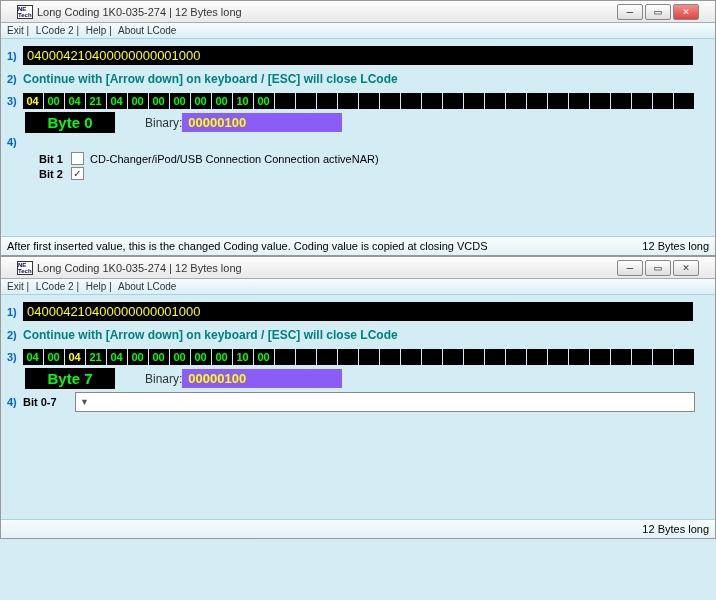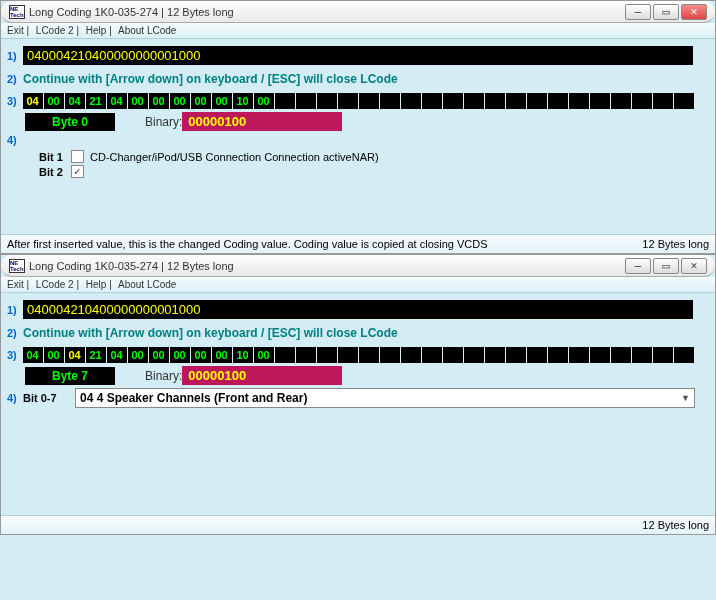--- a/index.html
+++ b/index.html
@@ -1,39 +1,39 @@
 <!DOCTYPE html>
 <html><head>
 <meta charset="utf-8">
 <style>
 * { margin: 0; padding: 0; box-sizing: border-box; font-family: Arial, sans-serif; }
 body { background: #d4edf4; font-size: 11px; width: 716px; }
 .window { border: 1px solid #999; background: #d4edf4; }
-.titlebar { background: linear-gradient(#fdfdfd,#e8e8e8); height: 22px; display: flex; align-items: center; padding: 0 8px; border-bottom: 1px solid #aaa; border-radius: 11px; }
+.titlebar { background: linear-gradient(#fdfdfd,#e8e8e8); height: 22px; display: flex; align-items: center; padding: 0 16px; border-bottom: 1px solid #aaa; }
 .title-icon { width: 16px; height: 14px; background: #fff; border: 1px solid #333; font-size: 6px; font-weight: bold; color: #006; display: inline-flex; align-items: center; justify-content: center; margin-right: 4px; line-height: 6px; }
 .titlebar-text { flex: 1; font-size: 11px; color: #333; }
 .win-controls { display: flex; gap: 2px; }
 .win-btn { width: 26px; height: 16px; border: 1px solid #888; background: linear-gradient(#fff,#ddd); border-radius: 2px; font-size: 9px; display: flex; align-items: center; justify-content: center; cursor: pointer; }
 .win-btn.close { background: linear-gradient(#f58e87,#d44); color: #fff; }
 .win-btn.close2 { background: linear-gradient(#fff,#ddd); color:#444;}
 .menubar { background: linear-gradient(#f5fbfd,#daf0f6); padding: 2px 6px; font-size: 10px; color: #333; border-bottom: 1px solid #b0d0d8; }
 .menubar span { margin-right: 4px; cursor: pointer; }
 .content { padding: 4px 6px; }
 .row-num { color: #0066cc; font-weight: bold; display: inline-block; width: 16px; }
 .black-strip { background: #000; color: #ff0; font-weight: normal; padding: 2px 4px; display: inline-block; min-height: 16px; vertical-align: middle; }
 .row1-strip { width: 670px; font-size:13px; }
 .hint { color: #008080; font-weight: bold; font-size: 12px; margin: 4px 0; }
 .byte-boxes { display: inline-flex; gap: 0; vertical-align: middle; }
 .byte-box { width: 20px; height: 16px; background: #000; color: #0f0; font-weight: bold; font-size: 11px; text-align: center; line-height: 16px; margin-right: 1px; border-right:1px solid #000;}
 .byte-box.sel { color: #ff0; }
 .byte-box.empty { background: #000; }
 .row { margin: 3px 0; display:flex; align-items:center;}
-.byte-label { background: #000; color: #0f0; font-weight: bold; font-size: 12px; padding: 2px 8px; display: inline-block; width:90px; text-align:center; margin-left:18px;}
+.byte-label { background: #000; color: #0f0; font-weight: bold; font-size: 15px; padding: 2px 8px; display: inline-block; width:90px; text-align:center; margin-left:18px;}
 .bin-label { font-size: 12px; color: #333; margin-left: 30px; }
-.bin-box { background: #be185d; color: #ff0; font-weight: bold; font-size: 13px; padding: 2px 6px; display: inline-block; width:160px;}
+.bin-box { background: #8b5cf6; color: #ff0; font-weight: bold; font-size: 13px; padding: 2px 6px; display: inline-block; width:160px;}
 .bits { margin-left: 32px; margin-top:4px;}
 .bit-row { display: flex; align-items: center; margin: 2px 0; }
 .bit-label { font-weight: bold; font-size: 11px; width: 32px; }
 .bit-check { width: 13px; height: 13px; border: 1px solid #888; background: #fff; margin-right: 6px; display:inline-flex; align-items:center; justify-content:center; font-size:10px; color:#333;}
 .bit-text { font-size: 11px; }
 .bit-text.active { color: #0033dd; }
 .statusbar { background: linear-gradient(#f8fcfd,#e2f2f7); border-top: 1px solid #b0d0d8; padding: 3px 6px; font-size: 11px; display: flex; }
 .status-left { flex: 1; }
 .dropdown { width: 620px; height: 20px; border: 1px solid #888; background: #fff; font-size: 12px; font-weight:bold; padding: 1px 4px; display:inline-flex; align-items:center; justify-content:space-between; }
 .dropdown-arrow { font-size:9px; color:#555;}
@@ -196,21 +196,20 @@
     </div>
     <div class="row">
       <span class="byte-label">Byte 7</span>
       <span class="bin-label">Binary:</span>
       <span class="bin-box">00000100</span>
     </div>
     <div class="row">
       <span class="row-num">4)</span>
       <span class="bit-label" style="width:52px;">Bit 0-7</span>
       <span class="dropdown">
-        <span>04 4 Speaker Channels (Front and Rear)</span>
         <span class="dropdown-arrow">▼</span>
       </span>
     </div>
     <div class="spacer-big"></div>
   </div>
   <div class="statusbar">
     <span class="status-left"></span>
     <span>12 Bytes long</span>
   </div>
 </div>

